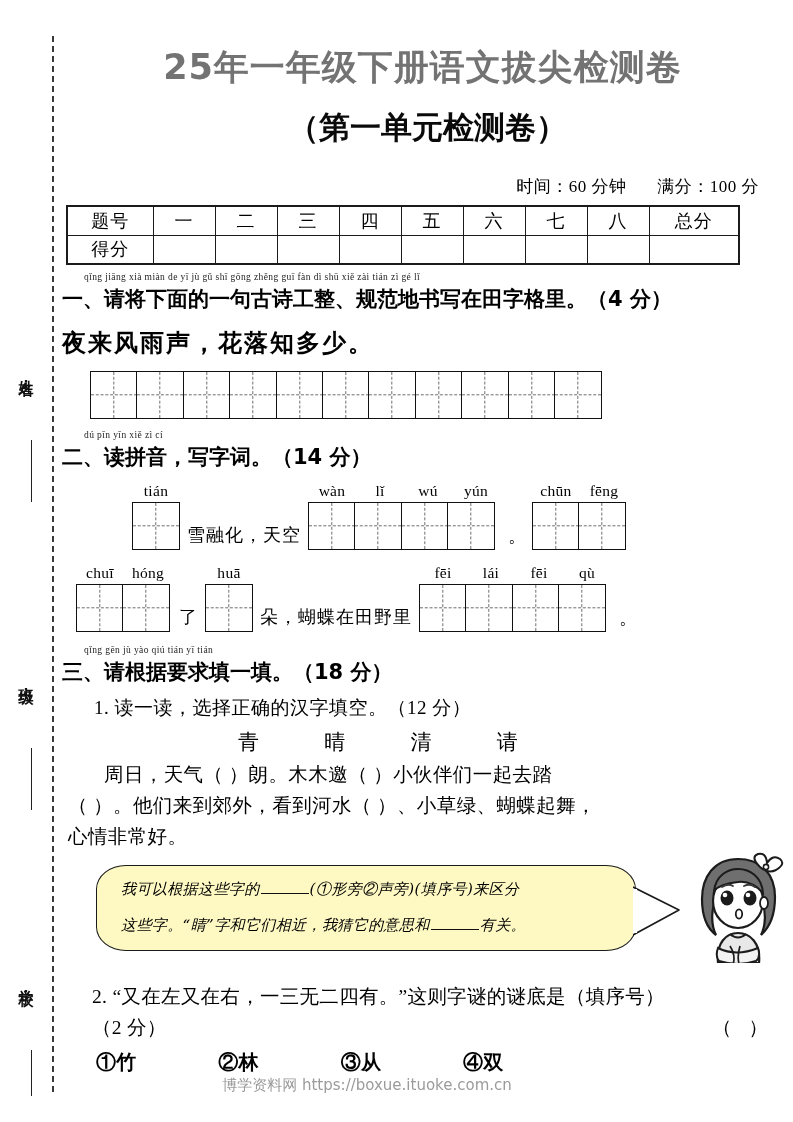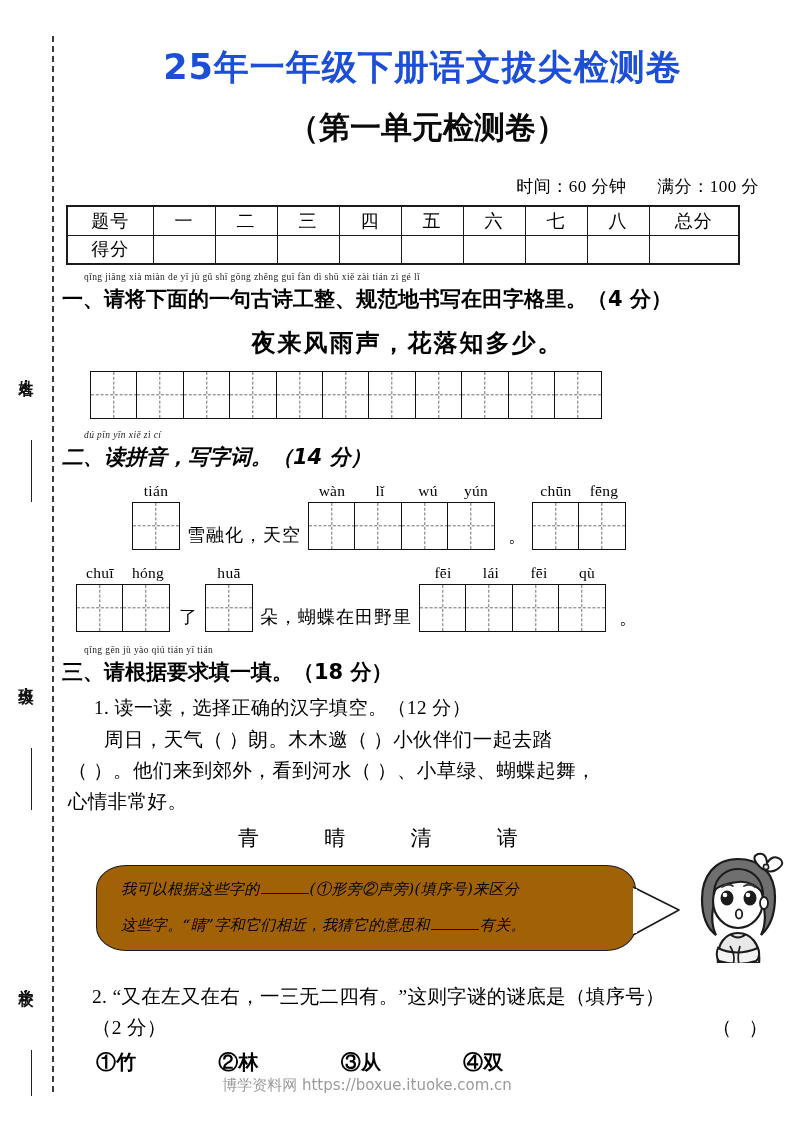--- a/index.html
+++ b/index.html
@@ -47,21 +47,21 @@
   }
 
   
   #title-main {
     margin: 44px 0 0 0;
     text-align: center;
     font-size: 35px;
     font-weight: 700;
     letter-spacing: 1px;
     font-family: "DejaVu Sans", "Liberation Sans", sans-serif;
-    color: #1d4ed8;
+    color: #737373;
     padding-right: 10px;
   }
   #title-sub {
     margin: 16px 0 0 0;
     text-align: center;
     font-size: 31px;
     font-weight: 700;
     font-family: "DejaVu Sans", "Liberation Sans", sans-serif;
     color: #0a0a0a;
   }
@@ -114,21 +114,20 @@
   .sec-title {
     font-size: 21px;
     font-weight: 700;
     font-family: "DejaVu Sans", "Liberation Sans", sans-serif;
     letter-spacing: 0px;
     white-space: nowrap;
   }
 
   
   #poem {
-    text-align: center;
     font-size: 24px;
     font-weight: 700;
     font-family: "DejaVu Serif", "Liberation Serif", serif;
     margin: 14px 0 0 0;
     padding-right: 40px;
     letter-spacing: 2px;
   }
 
   
   .grid-row { display: flex; }
@@ -210,21 +209,21 @@
   #bubble-area {
     position: relative;
     margin: 13px 0 0 34px;
     width: 690px; height: 98px;
   }
   #bubble {
     position: absolute; left: 0; top: 0;
     width: 540px; height: 86px;
     border: 1.6px solid #1b1b1b;
     border-radius: 30px / 24px;
-    background: #a16207;
+    background: #fef9c3;
   }
   #bubble-tail {
     position: absolute;
     left: 537px; top: 20px;
     width: 0; height: 0;
   }
   #bubble-tail svg { display: block; }
   .bub-line {
     position: absolute; left: 24px;
     font-size: 15px;
@@ -350,21 +349,21 @@
     <div class="tzg"></div>
     <div class="tzg"></div>
     <div class="tzg"></div>
     <div class="tzg"></div>
     <div class="tzg"></div>
     <div class="tzg"></div>
     <div class="tzg"></div>
     <div class="tzg"></div>
   </div>
 
-  <div class="sec" style="margin-top:24px;font-style:italic;">
+  <div class="sec" style="margin-top:24px;">
     <div class="sec-py">dú  pīn yīn    xiě  zì   cí</div>
     <div class="sec-title">二、读拼音，写字词。（14 分）</div>
   </div>
 
   <div id="s2-row1">
     <div class="py-block">
       <div class="py-row">
         <span>tián</span>
       </div>
       <div class="grid-row">
@@ -437,33 +436,33 @@
     <div class="inline-period">。</div>
   </div>
 
   <div class="sec" style="margin-top:26px;">
     <div class="sec-py">qǐng gēn   jù  yào qiú tián  yī  tián</div>
     <div class="sec-title">三、请根据要求填一填。（18 分）</div>
   </div>
 
   <div id="q1-label">1. 读一读，选择正确的汉字填空。（12 分）</div>
 
-  <div id="passage">
-    <div class="indent">周日，天气（        ）朗。木木邀（        ）小伙伴们一起去踏</div>
-    <div>（        ）。他们来到郊外，看到河水（        ）、小草绿、蝴蝶起舞，</div>
-    <div>心情非常好。</div>
-  </div>
-
   <div id="char-options">
     <span>青</span>
     <span>晴</span>
     <span>清</span>
     <span>请</span>
   </div>
 
+  <div id="passage">
+    <div class="indent">周日，天气（        ）朗。木木邀（        ）小伙伴们一起去踏</div>
+    <div>（        ）。他们来到郊外，看到河水（        ）、小草绿、蝴蝶起舞，</div>
+    <div>心情非常好。</div>
+  </div>
+
   <div id="bubble-area">
     <div id="bubble">
       <div class="bub-line" id="bub-l1">
         <span>我可以根据这些字的</span><span class="blank-u"></span><span>(①形旁②声旁)(填序号)来区分</span>
       </div>
       <div class="bub-line" id="bub-l2">
         <span>这些字。“睛”字和它们相近，我猜它的意思和</span><span class="blank-u"></span><span>有关。</span>
       </div>
     </div>
     <div id="bubble-tail">

